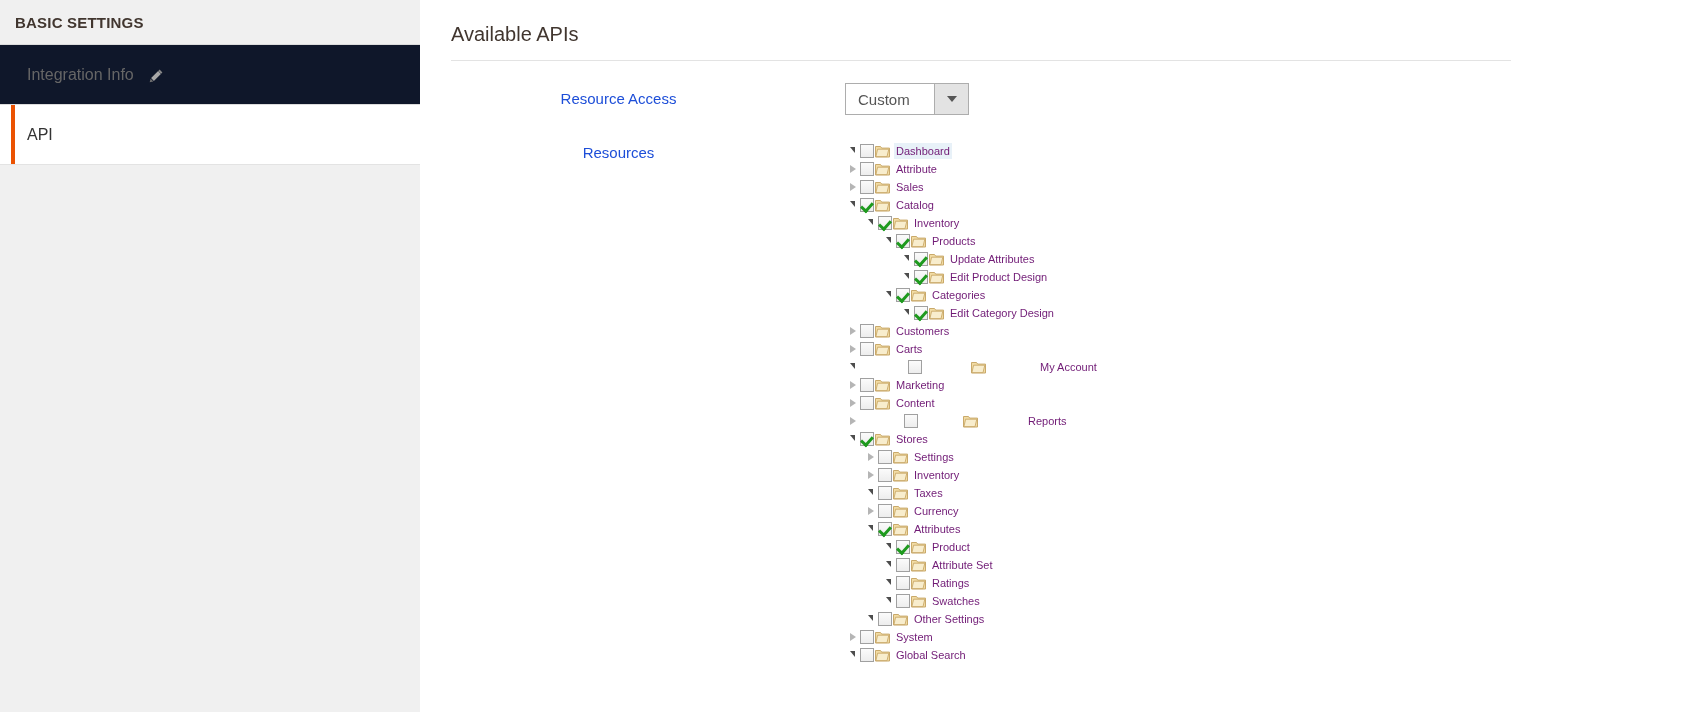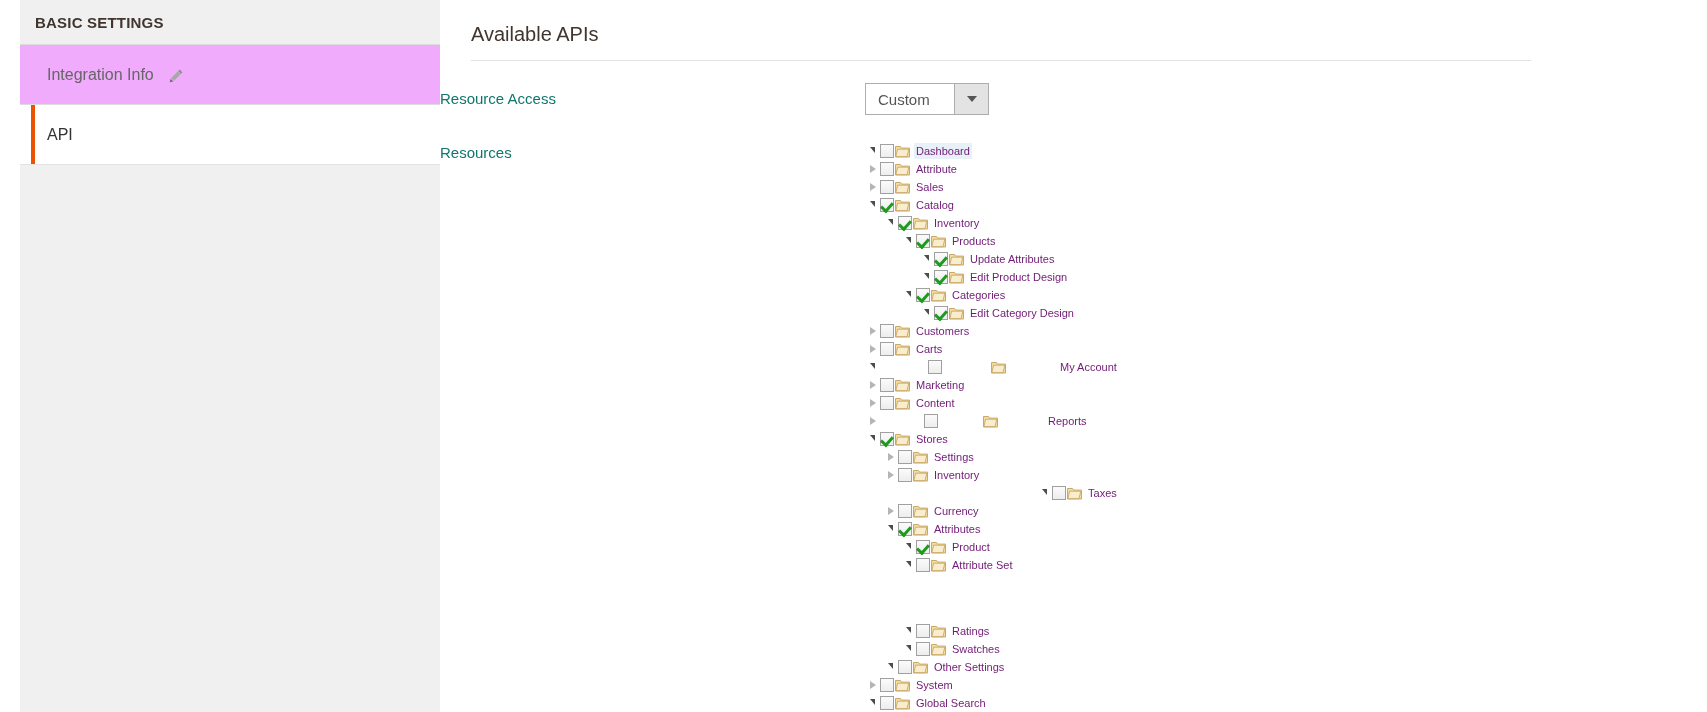--- a/index.html
+++ b/index.html
@@ -4,21 +4,21 @@
 <style>
   html,body{margin:0;padding:0;}
   body{
     width:1707px;height:712px;
     background:#ffffff;
     font-family:"Liberation Sans", sans-serif;
     font-size:15px;
     color:#303030;
     overflow:hidden;
   }
-  .page{position:relative;width:1511px;height:712px;display:flex;padding-left:20px;}
+  .page{position:relative;width:1511px;height:712px;display:flex;}
 
   
   .sidebar{
     width:420px;
     flex:0 0 420px;
     background:#f0f0f0;
     box-sizing:border-box;
   }
   .sidebar-title{
     height:45px;
@@ -31,21 +31,21 @@
     background:#f0f0f0;
     border-bottom:1px solid #dcdcdc;
     box-sizing:border-box;
   }
   .side-item{
     position:relative;
     height:60px;
     display:flex;align-items:center;
     padding-left:27px;
     box-sizing:border-box;
-    background:#f0abfc;
+    background:#0f172a;
     border-bottom:1px solid #dcdcdc;
     color:#666666;
     font-size:16px;
     cursor:pointer;
   }
   .side-item.active{
     background:#ffffff;
     color:#333333;
     border-bottom:1px solid #e3e3e3;
   }
@@ -95,25 +95,25 @@
   }
 
   .field-row{
     display:flex;
     align-items:flex-start;
     margin-top:22px;
   }
   .field-label{
     width:425px;
     flex:0 0 425px;
-    text-align:left;
+    text-align:center;
     padding-right:28px;
     box-sizing:border-box;
     font-size:15px;
-    color:#0f766e;
+    color:#1d4ed8;
     line-height:32px;
   }
   .field-label.top{line-height:20px;padding-top:3px;}
 
   
   .select-wrap{
     display:inline-flex;
     height:32px;
     border:1px solid #adadad;
     background:#ffffff;
@@ -455,21 +455,21 @@
             <span class="twisty">
               <span class="tri-closed"></span>
             </span>
             <span class="chk"></span>
             <span class="folder"><svg width="15" height="14" viewBox="0 0 15 14">
                 <path d="M0.5 2.5h5l1.2 1.6h7.8v8.9H0.5z" fill="#f2dCa4" stroke="#c9a96a" stroke-width="1"></path>
                 <path d="M2.6 5.2h11.2l-1.8 7.4H0.9z" fill="#f8edcd" stroke="#c9a96a" stroke-width=".9"></path>
               </svg></span>
             <span class="tree-label">Inventory</span>
           </div>
-          <div class="tree-row" style="padding-left: 18px; justify-content: flex-end;">
+          <div class="tree-row" style="padding-left: 18px;">
             <span class="twisty">
               <span class="tri-open"></span>
             </span>
             <span class="chk"></span>
             <span class="folder"><svg width="15" height="14" viewBox="0 0 15 14">
                 <path d="M0.5 2.5h5l1.2 1.6h7.8v8.9H0.5z" fill="#f2dCa4" stroke="#c9a96a" stroke-width="1"></path>
                 <path d="M2.6 5.2h11.2l-1.8 7.4H0.9z" fill="#f8edcd" stroke="#c9a96a" stroke-width=".9"></path>
               </svg></span>
             <span class="tree-label">Taxes</span>
           </div>
@@ -510,21 +510,21 @@
             <span class="twisty">
               <span class="tri-open"></span>
             </span>
             <span class="chk"></span>
             <span class="folder"><svg width="15" height="14" viewBox="0 0 15 14">
                 <path d="M0.5 2.5h5l1.2 1.6h7.8v8.9H0.5z" fill="#f2dCa4" stroke="#c9a96a" stroke-width="1"></path>
                 <path d="M2.6 5.2h11.2l-1.8 7.4H0.9z" fill="#f8edcd" stroke="#c9a96a" stroke-width=".9"></path>
               </svg></span>
             <span class="tree-label">Attribute Set</span>
           </div>
-          <div class="tree-row" style="padding-left: 36px; margin-top: 48px;">
+          <div class="tree-row" style="padding-left: 36px;">
             <span class="twisty">
               <span class="tri-open"></span>
             </span>
             <span class="chk"></span>
             <span class="folder"><svg width="15" height="14" viewBox="0 0 15 14">
                 <path d="M0.5 2.5h5l1.2 1.6h7.8v8.9H0.5z" fill="#f2dCa4" stroke="#c9a96a" stroke-width="1"></path>
                 <path d="M2.6 5.2h11.2l-1.8 7.4H0.9z" fill="#f8edcd" stroke="#c9a96a" stroke-width=".9"></path>
               </svg></span>
             <span class="tree-label">Ratings</span>
           </div>

